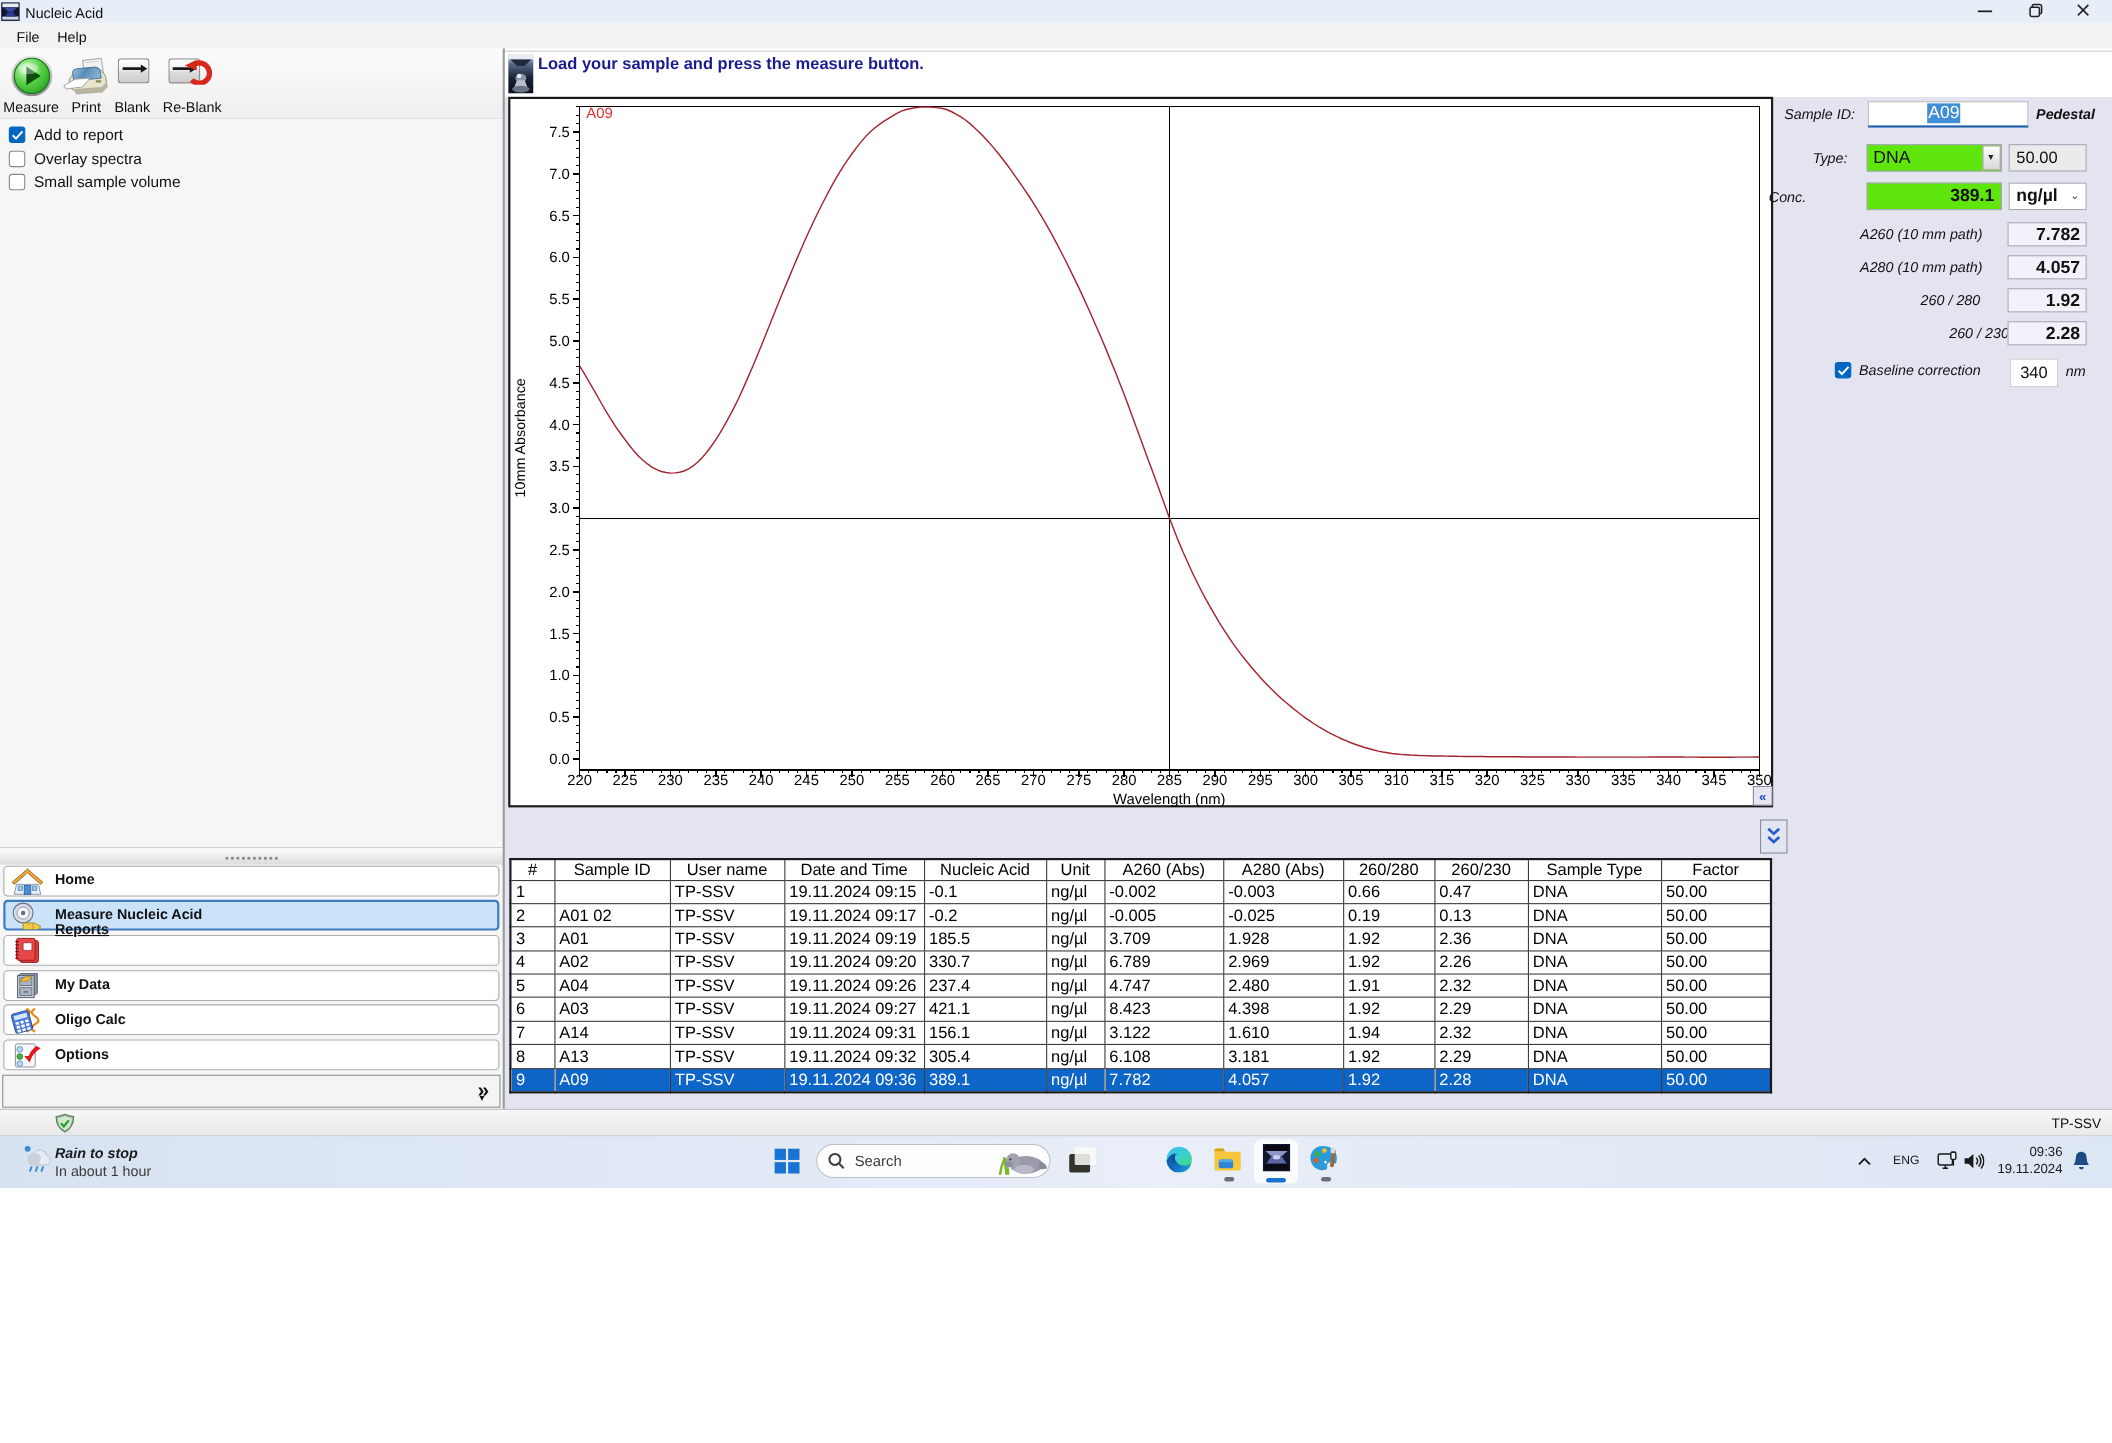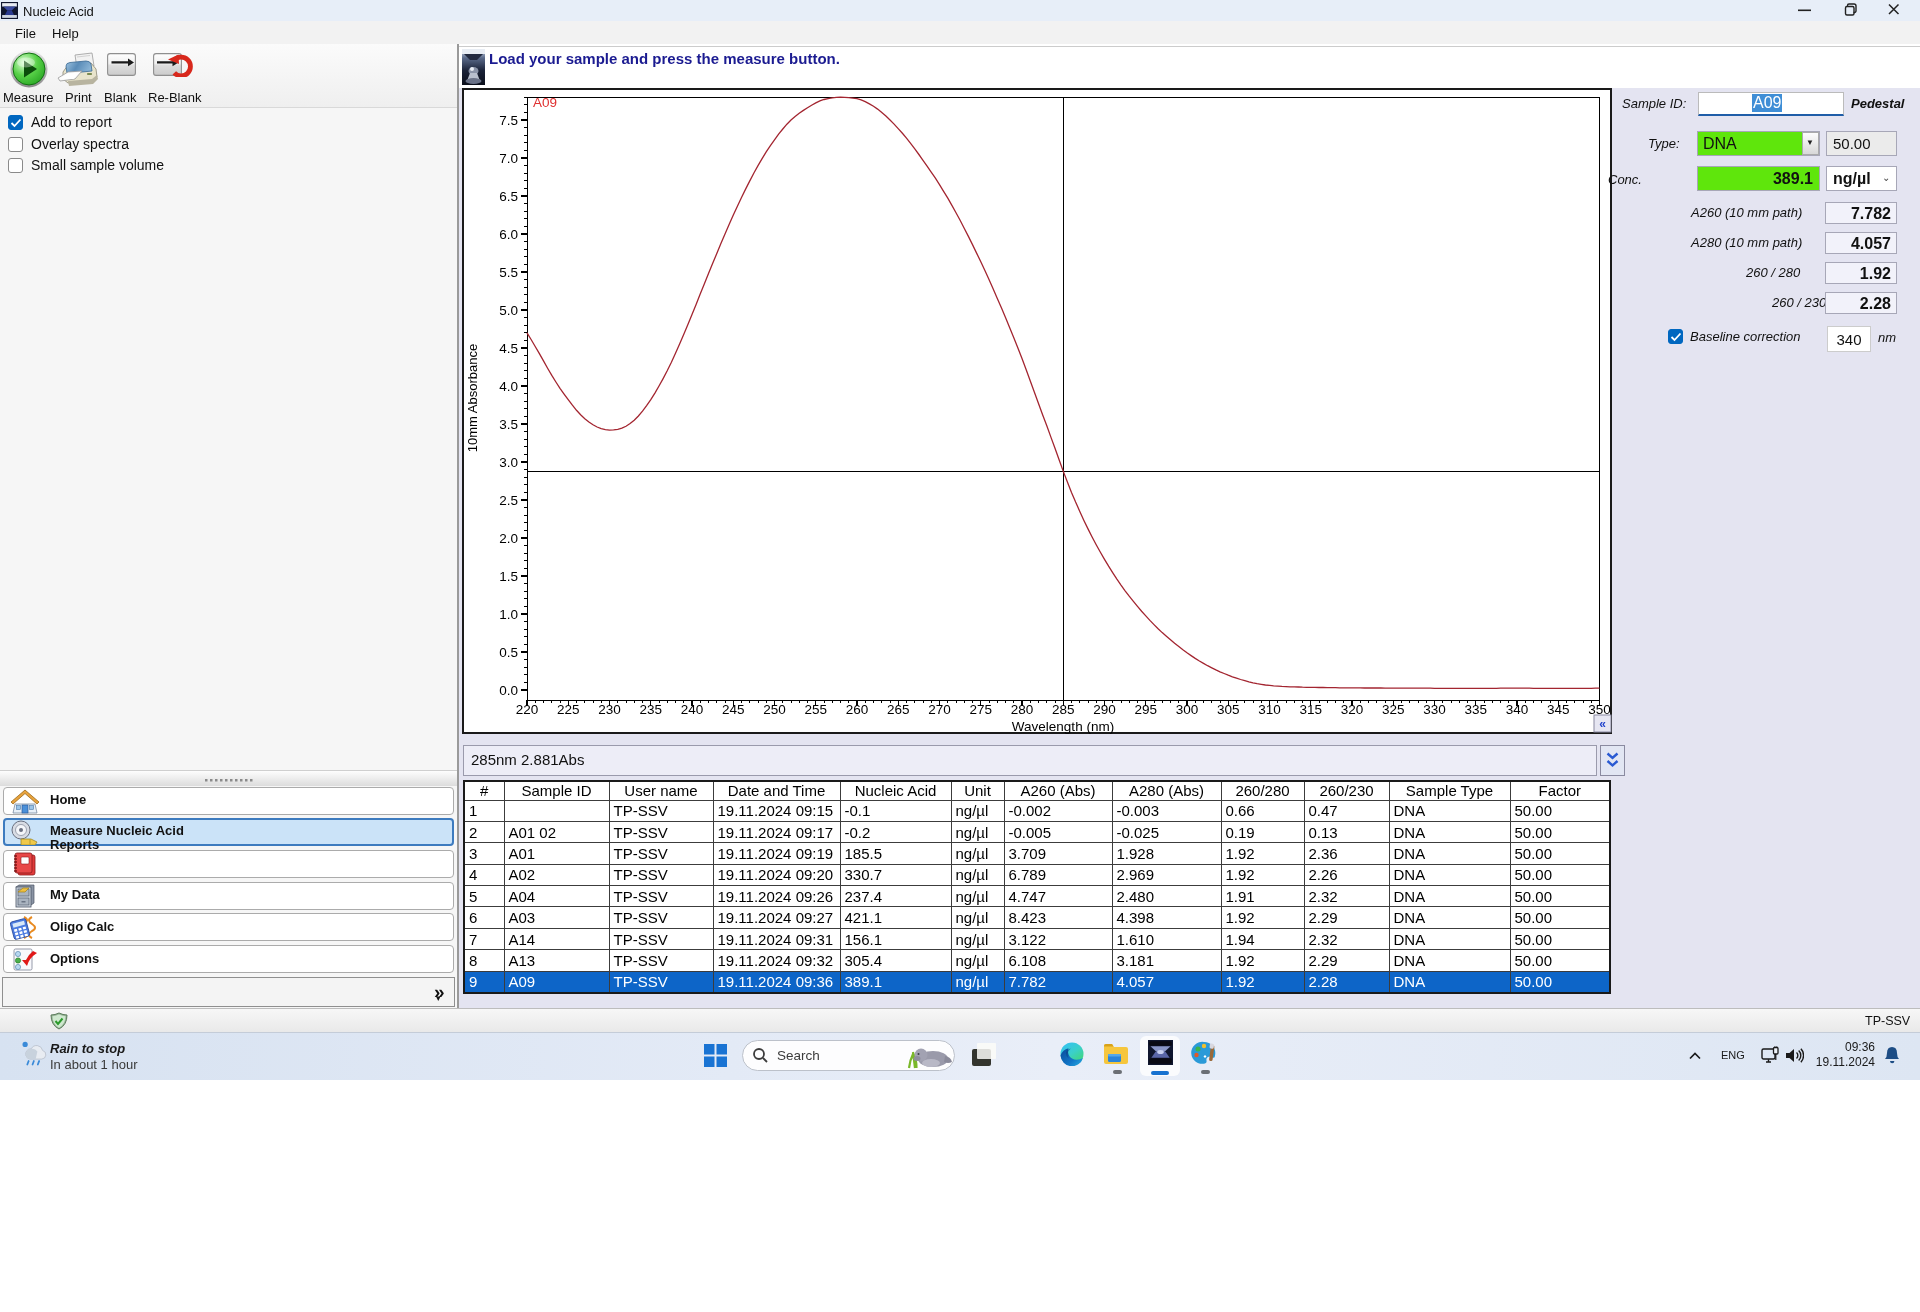--- a/index.html
+++ b/index.html
@@ -194,21 +194,21 @@
     <rect x="9" y="5" width="8" height="7" rx="1" fill="#fff" stroke="#8a1a1a" stroke-width="0.6"></rect>
     <g stroke="#6a0a0a" stroke-width="1.2">
         <line x1="2" y1="4" x2="5" y2="4"></line>
         <line x1="2" y1="7" x2="5" y2="7"></line>
         <line x1="2" y1="10" x2="5" y2="10"></line>
         <line x1="2" y1="13" x2="5" y2="13"></line>
         <line x1="2" y1="16" x2="5" y2="16"></line>
         <line x1="2" y1="19" x2="5" y2="19"></line>
       </g>
   </svg>
-  <div class="navlabel" style="top:837px;">Reports</div>
+  <div class="navlabel" style="top:837px;text-decoration:underline;">Reports</div>
   <div class="navbtn" style="top:882px;"></div>
   <svg class="abs" style="left:12px;top:884px;width:26px;height:25px;" viewBox="0 0 26 25">
     <path d="M4 3 l3-2 h15 v18 l-3 2 z" fill="#8a94a4" stroke="#4a5464" stroke-width="0.7"></path>
     <rect x="4" y="3" width="15" height="20" fill="#c8d0da" stroke="#4a5464" stroke-width="0.8"></rect>
     <rect x="6" y="5" width="11" height="7" fill="#aab4c0" stroke="#4a5464" stroke-width="0.6"></rect>
     <rect x="6" y="14" width="11" height="7" fill="#aab4c0" stroke="#4a5464" stroke-width="0.6"></rect>
     <path d="M6 8 l5-4 h6 l-4 4 z" fill="#f0c040" stroke="#a0821a" stroke-width="0.7"></path>
     <rect x="9.5" y="17" width="4" height="1.5" fill="#6a7484"></rect>
   </svg>
   <div class="navlabel" style="top:887px;">My Data</div>
@@ -561,21 +561,20 @@
   <div class="rval" style="left:1825px;top:292px;">2.28</div>
   <div class="cb cbc" style="left:1668px;top:329px;">
       <svg width="12" height="10" viewBox="0 0 12 10">
         <path d="M1.5 5 l3 3 l6-6.5" stroke="#fff" stroke-width="1.8" fill="none"></path>
       </svg>
     </div>
   <div class="rp-label" style="left:1690px;top:329px;">Baseline correction</div>
   <div class="abs" style="left:1827px;top:326px;width:44px;height:26px;background:#fff;border:1px solid #ccc;font-size:15px;color:#111;text-align:center;padding-top:4px;">340</div>
   <div class="rp-label" style="left:1878px;top:330px;">nm</div>
 
-  <div class="abs" id="strip">285nm 2.881Abs</div>
   <div class="abs" id="stripbtn"></div>
   <svg class="abs" style="left:1604px;top:751px;width:17px;height:19px;" viewBox="0 0 17 19">
     <path d="M3.5 2.5 l5 4.5 l5-4.5 M3.5 10 l5 4.5 l5-4.5" stroke="#2a5ad2" stroke-width="2.4" fill="none"></path>
   </svg>
 
   <table id="tbl">
     <colgroup>
       <col style="width:40px">
         <col style="width:105px">
         <col style="width:104px">

